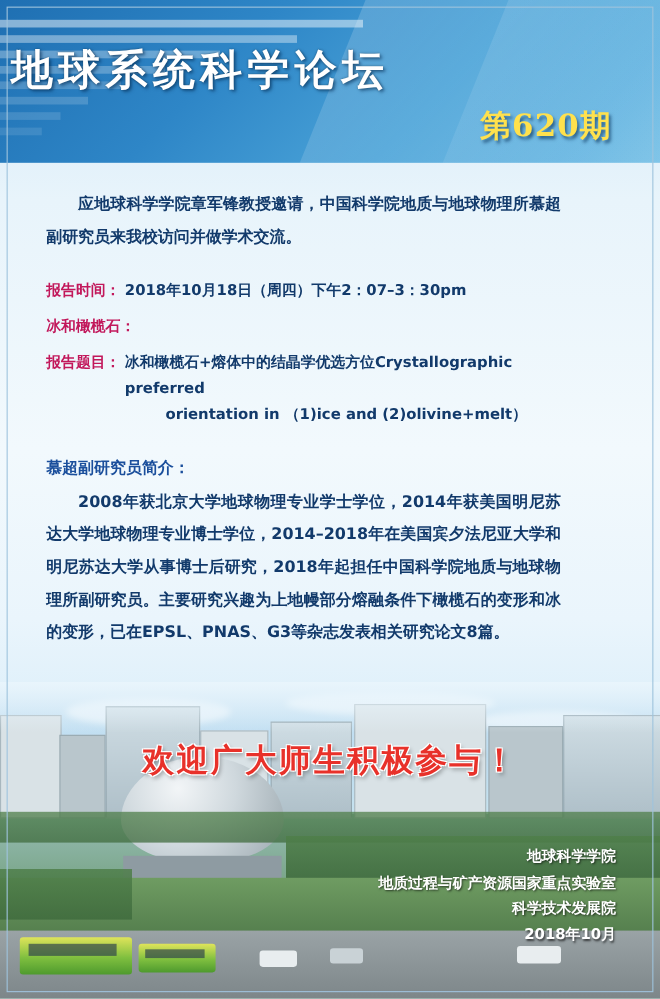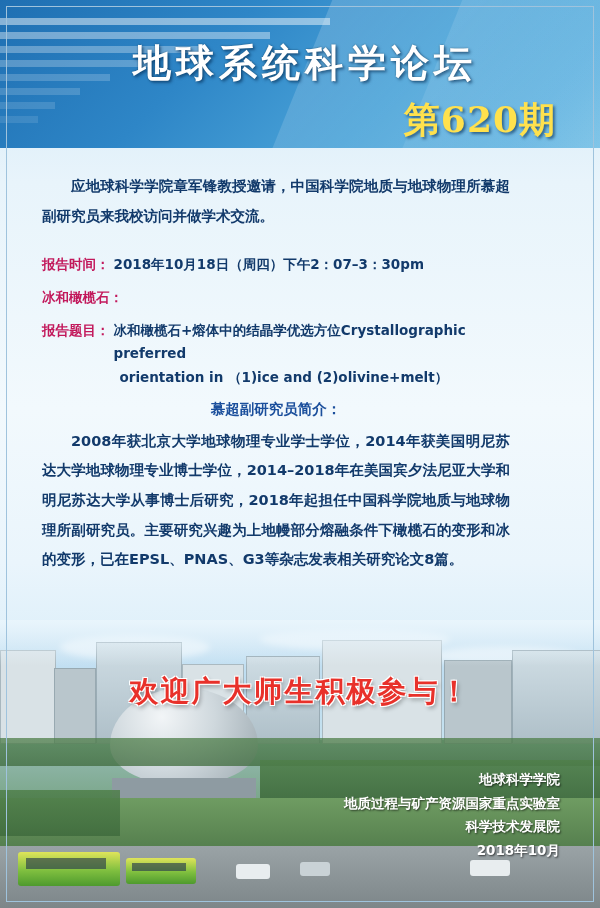--- a/index.html
+++ b/index.html
@@ -50,36 +50,35 @@
     top: -60px;
     width: 420px;
     height: 280px;
     background: linear-gradient(115deg, rgba(255,255,255,0.18) 0%, rgba(255,255,255,0.02) 60%);
     transform: skewX(-22deg);
   }
   .header-title {
     position: absolute;
     left: 10px; right: 0;
     top: 38px;
-    text-align: center;
     font-family: "DejaVu Serif", "Liberation Serif", serif;
     font-weight: bold;
     font-size: 38px;
     letter-spacing: 5px;
     color: #ffffff;
     text-shadow: 2px 2px 3px rgba(0,40,80,0.55), 0 0 2px rgba(0,0,0,0.4);
     white-space: nowrap;
   }
   .header-issue {
     position: absolute;
     right: 44px;
     top: 96px;
     font-family: "DejaVu Serif", "Liberation Serif", serif;
     font-weight: bold;
-    font-size: 36px;
+    font-size: 28px;
     color: #ffe14d;
     letter-spacing: 1px;
     text-shadow: 2px 2px 3px rgba(0,40,80,0.6);
     white-space: nowrap;
   }
 
   
   .content {
     position: absolute;
     left: 0; top: 148px;
@@ -117,29 +116,29 @@
   .meta-value {
     flex: 1 1 auto;
     color: #123a6b;
     font-weight: bold;
     font-family: "DejaVu Sans", "Liberation Sans", sans-serif;
     padding-left: 4px;
   }
   .meta-value .l2 {
     display: block;
     padding-left: 6px;
+    text-align: center;
   }
 
   .bio-title {
-    margin: 10px 42px 0 42px;
+    margin: 26px 42px 0 42px;
     color: #1b4f9c;
     font-weight: bold;
     font-size: 14.5px;
     font-family: "DejaVu Sans", "Liberation Sans", sans-serif;
-    text-align: center;
   }
   .bio-body {
     margin: 8px 42px 14px 42px;
     font-family: "DejaVu Sans", "Liberation Sans", sans-serif;
     font-size: 14.5px;
     line-height: 2.05;
     color: #123a6b;
     text-align: justify;
     text-indent: 2em;
     font-weight: bold;

